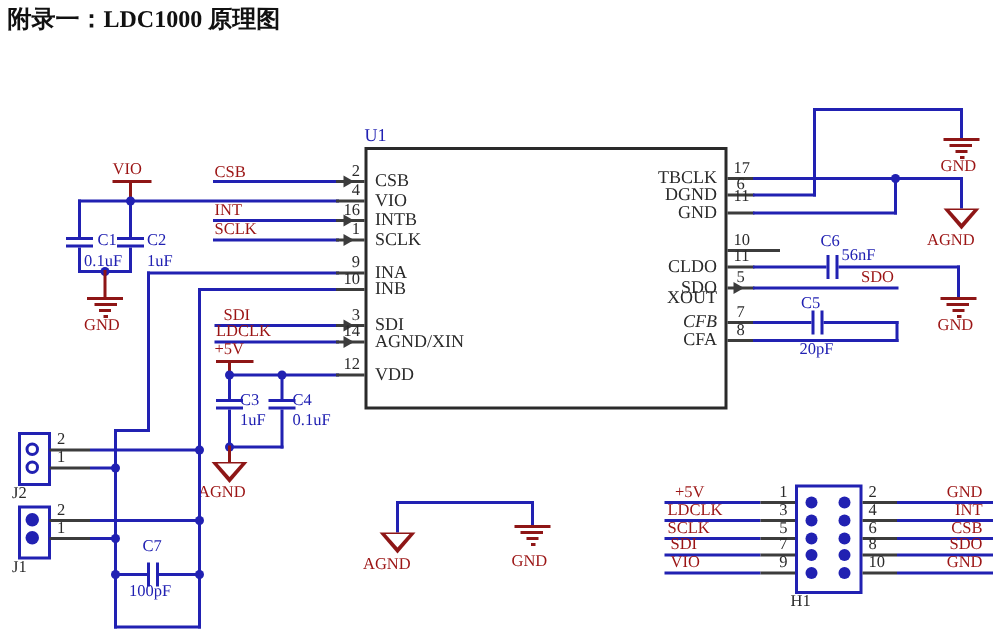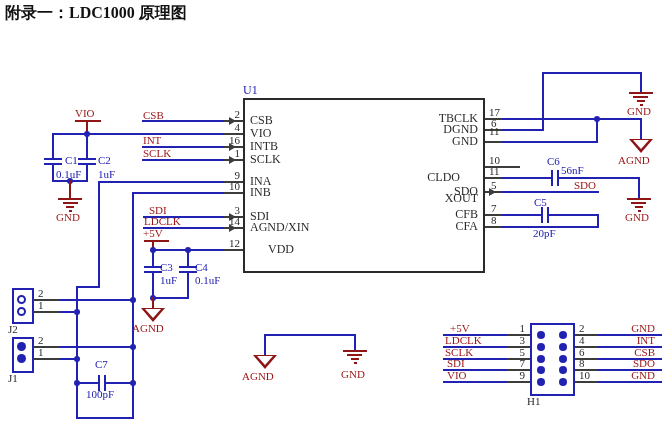--- a/index.html
+++ b/index.html
@@ -175,21 +175,21 @@
   <span class="t blk ra" style="left:200px;top:238px;width:40px;">12</span>
 
   <span class="t12 t blk" style="left:250px;top:114px;">CSB</span>
   <span class="t12 t blk" style="left:250px;top:127px;">VIO</span>
   <span class="t12 t blk" style="left:250px;top:140px;">INTB</span>
   <span class="t12 t blk" style="left:250px;top:153px;">SCLK</span>
   <span class="t12 t blk" style="left:250px;top:175px;">INA</span>
   <span class="t12 t blk" style="left:250px;top:186px;">INB</span>
   <span class="t12 t blk" style="left:250px;top:210px;">SDI</span>
   <span class="t12 t blk" style="left:250px;top:221px;">AGND/XIN</span>
-  <span class="t12 t blk" style="left:250px;top:243px;margin-left:18px;">VDD</span>
+  <span class="t12 t blk" style="left:250px;top:243px;">VDD</span>
 
   <div class="s" style="left:485px;top:118px;width:18px;height:2px;"></div>
   <div class="s" style="left:485px;top:129px;width:18px;height:2px;"></div>
   <div class="s" style="left:485px;top:141px;width:18px;height:2px;"></div>
   <div class="s" style="left:485px;top:166px;width:35px;height:2px;"></div>
   <div class="s" style="left:485px;top:177px;width:18px;height:2px;"></div>
   <div class="s" style="left:485px;top:191px;width:18px;height:2px;"></div>
   <div class="s" style="left:485px;top:214px;width:18px;height:2px;"></div>
   <div class="s" style="left:485px;top:226px;width:18px;height:2px;"></div>
   <div class="arr" style="left:489px;top:188px;"></div>
@@ -200,23 +200,23 @@
   <span class="t blk" style="left:489px;top:155px;">10</span>
   <span class="t blk" style="left:489px;top:166px;">11</span>
   <span class="t blk" style="left:491px;top:180px;">5</span>
   <span class="t blk" style="left:491px;top:203px;">7</span>
   <span class="t blk" style="left:491px;top:215px;">8</span>
 
   <span class="t12 t blk ra" style="left:398px;top:112px;width:80px;">TBCLK</span>
   <span class="t12 t blk ra" style="left:398px;top:123px;width:80px;">DGND</span>
   <span class="t12 t blk ra" style="left:398px;top:135px;width:80px;">GND</span>
   <span class="t12 t blk ra" style="left:398px;top:160px;width:80px;margin-top:32px;">XOUT</span>
-  <span class="t12 t blk ra" style="left:380px;top:171px;width:80px;">CLDO</span>
+  <span class="t12 t blk ra" style="left:398px;top:171px;width:80px;">CLDO</span>
   <span class="t12 t blk ra" style="left:398px;top:185px;width:80px;">SDO</span>
-  <span class="t12 t blk ra" style="left:398px;top:208px;width:80px;">CFB</span>
+  <span class="t12 t blk ra" style="left:398px;top:208px;width:80px;font-style:italic;">CFB</span>
   <span class="t12 t blk ra" style="left:398px;top:220px;width:80px;">CFA</span>
 
   <div class="w" style="left:502px;top:118px;width:140px;height:2px;"></div>
   <div class="d" style="left:594px;top:116px;"></div>
   <div class="w" style="left:640px;top:118px;width:2px;height:21px;"></div>
   <div class="trio" style="left:629px;top:139px;"></div>
   <div class="trii" style="left:633px;top:140px;"></div>
   <span class="t red" style="left:618px;top:155px;">AGND</span>
 
   <div class="w" style="left:502px;top:129px;width:42px;height:2px;"></div>

